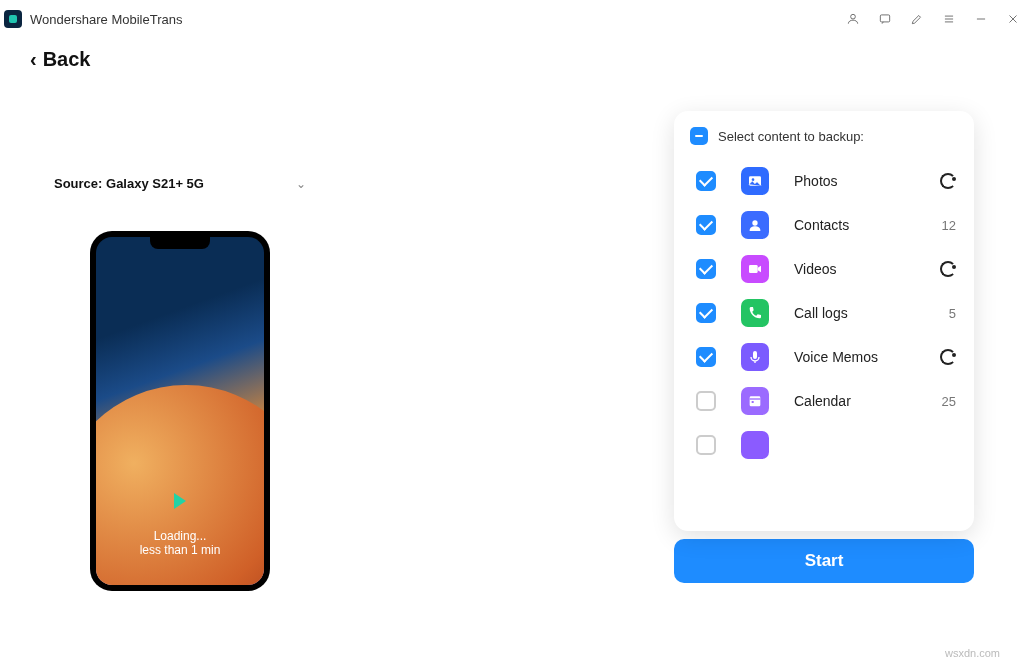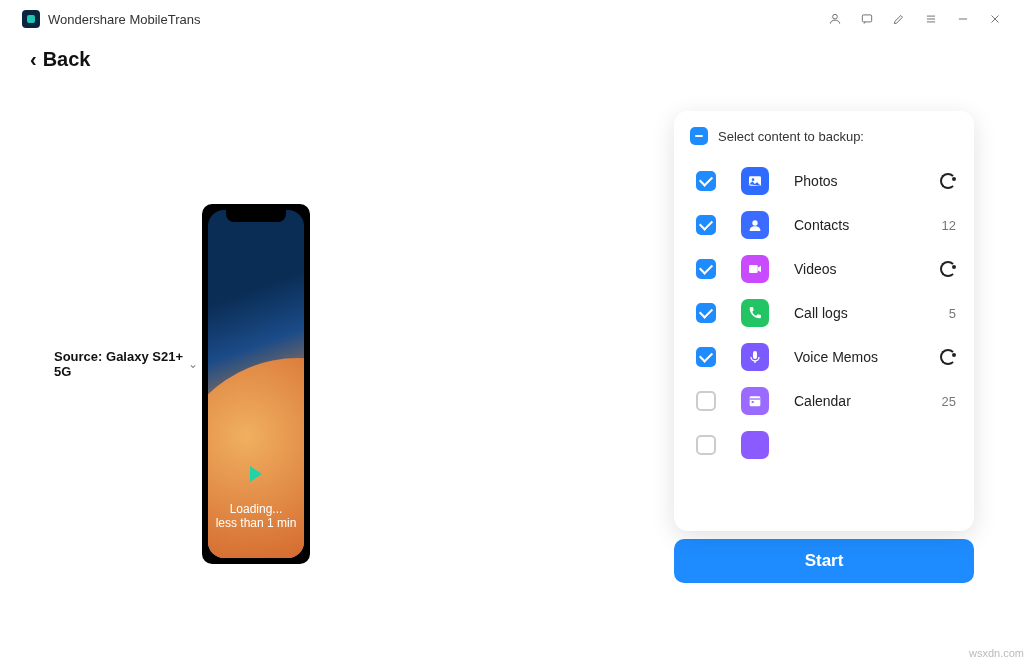--- a/index.html
+++ b/index.html
@@ -1,41 +1,41 @@
 <!DOCTYPE html>
 <html><head>
 <meta charset="utf-8">
 <style>
   * { box-sizing: border-box; margin: 0; padding: 0; font-family: -apple-system, BlinkMacSystemFont, "Segoe UI", Arial, sans-serif; }
   body { background: #fff; width: 1024px; height: 665px; overflow: hidden; position: relative; }
   
-  .titlebar { display: flex; align-items: center; justify-content: space-between; padding: 8px 22px; height: 38px; }
+  .titlebar { display: flex; align-items: center; justify-content: space-between; padding: 8px 4px; height: 38px; }
   .titlebar-left { display: flex; align-items: center; gap: 8px; }
   .logo { width: 18px; height: 18px; background: #0a2540; border-radius: 4px; display:flex; align-items:center; justify-content:center; }
   .logo::after { content:""; width:8px; height:8px; background:#20c4b0; border-radius:2px; }
   .app-title { font-size: 13px; color: #333; }
   .titlebar-right { display: flex; align-items: center; gap: 18px; color:#555; }
   .tb-icon { width:14px; height:14px; display:inline-flex; align-items:center; justify-content:center; cursor:pointer; }
   .tb-icon svg { width:14px; height:14px; stroke:#555; stroke-width:1.4; fill:none; }
   
   .back-row { display:flex; align-items:center; gap:6px; padding: 10px 30px 0; cursor:pointer; }
   .back-row .chev { font-size: 20px; font-weight:700; color:#111; }
   .back-row .lbl { font-size: 20px; font-weight:700; color:#111; }
   
   .main { display:flex; justify-content:space-between; padding: 40px 50px 0; height: calc(100% - 80px); }
   
-  .col { display:flex; flex-direction:row; align-items:center; }
+  .col { display:flex; flex-direction:column; align-items:center;justify-content:center; }
   .col-left { width: 260px; }
   .col-right { width: 260px; }
   
   .dev-label { width:100%; display:flex; align-items:center; justify-content:space-between; font-size:13px; font-weight:700; color:#111; margin-bottom: 40px; padding:0 4px; }
   .dev-label .chev-d { font-weight:400; color:#888; font-size:12px; }
   
   
-  .phone { width: 180px; height: 360px; background:#000; border-radius:10px; padding:6px; position:relative; }
+  .phone { width: 180px; height: 360px; background:#000; border-radius:22px; padding:6px; position:relative; }
   .phone-screen { width:100%; height:100%; border-radius:16px; background: linear-gradient(160deg,#0a2d55 0%,#0a2d55 25%,#1b4b88 40%,#d2873d 60%,#e8b77a 70%,#c0aee8 82%,#938de0 100%); position:relative; overflow:hidden; display:flex; align-items:flex-end; justify-content:center; }
   .phone-screen::before { content:""; position:absolute; left:-40px; bottom:-60px; width:260px; height:260px; background: radial-gradient(circle at 30% 30%, #f0b060 0%, #d06028 60%, #902810 100%); border-radius:50%; }
   .phone-notch { position:absolute; top:6px; left:50%; transform:translateX(-50%); width:60px; height:12px; background:#000; border-radius:0 0 8px 8px; z-index:2; }
   .loading-box { position:relative; z-index:3; text-align:center; color:#fff; font-size:12px; padding-bottom:28px; }
   .play { width:0; height:0; border-left:12px solid #22d3a5; border-top:8px solid transparent; border-bottom:8px solid transparent; margin:0 auto 20px; }
   
   
   .laptop-area { margin-top:100px; display:flex; flex-direction:column; align-items:center; }
   .laptop { width:240px; perspective:800px; }
   .lap-screen-bezel { width:220px; height:150px; background:#1a1a2e; margin:0 auto; border-radius:6px 6px 0 0; padding:6px; position:relative; }
@@ -63,21 +63,21 @@
   .cb.on::after { content:""; width:6px; height:10px; border:solid #fff; border-width:0 2px 2px 0; transform:rotate(45deg) translate(-1px,-1px); }
   .ic { width:28px; height:28px; border-radius:7px; display:flex; align-items:center; justify-content:center; flex-shrink:0; }
   .ic svg { width:16px; height:16px; fill:#fff; }
   .row-lbl { flex:1; font-size:14px; color:#222; }
   .row-ct { font-size:13px; color:#777; }
   .spin { width:16px; height:16px; border:2px solid #222; border-radius:50%; border-right-color:transparent; position:relative; }
   .spin::after { content:""; position:absolute; right:-2px; top:2px; width:4px; height:4px; background:#222; border-radius:50%; }
   
   .start-btn { margin-top:8px; width:100%; height:44px; background:#1e8cff; color:#fff; border:none; border-radius:10px; font-size:17px; font-weight:600; cursor:pointer; }
   
-  .watermark { position:absolute; bottom:6px; right:0; font-size:11px; color:#bbb; }
+  .watermark { position:absolute; bottom:6px; right:24px; font-size:11px; color:#bbb; }
 </style>
 </head>
 <body>
 
 <div class="titlebar">
   <div class="titlebar-left">
     <div class="logo"></div>
     <div class="app-title">Wondershare MobileTrans</div>
   </div>
   <div class="titlebar-right">

